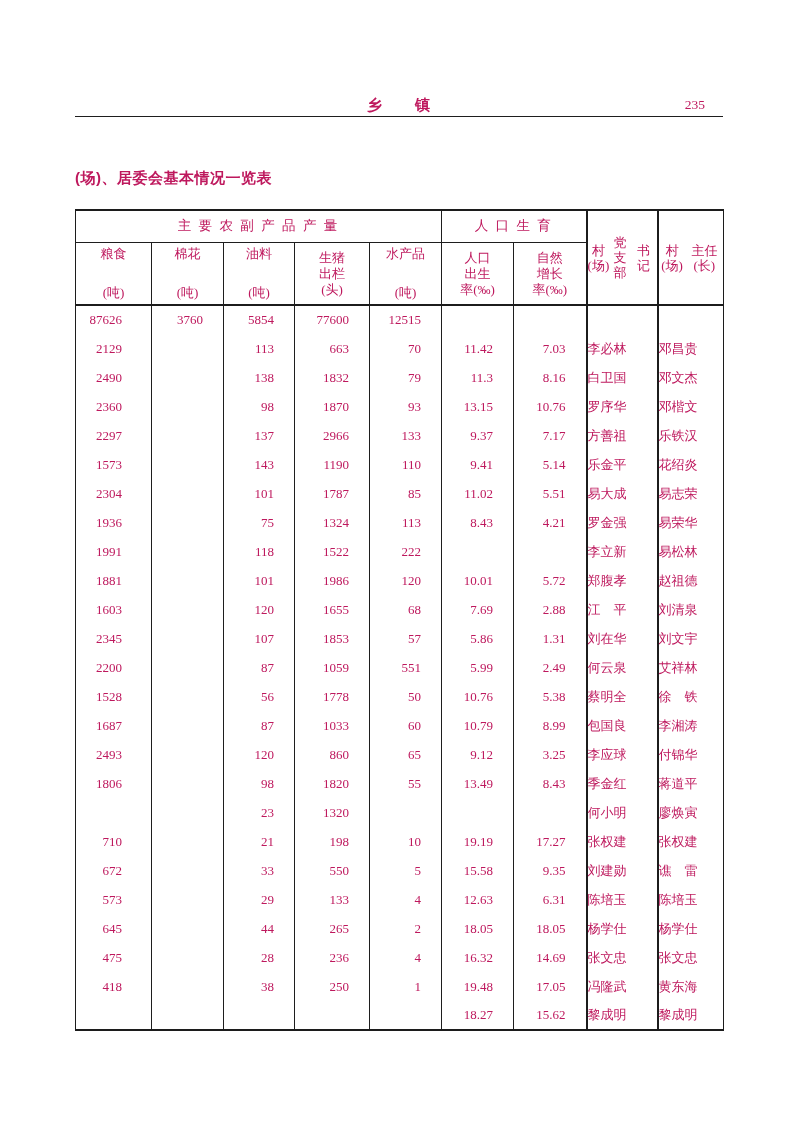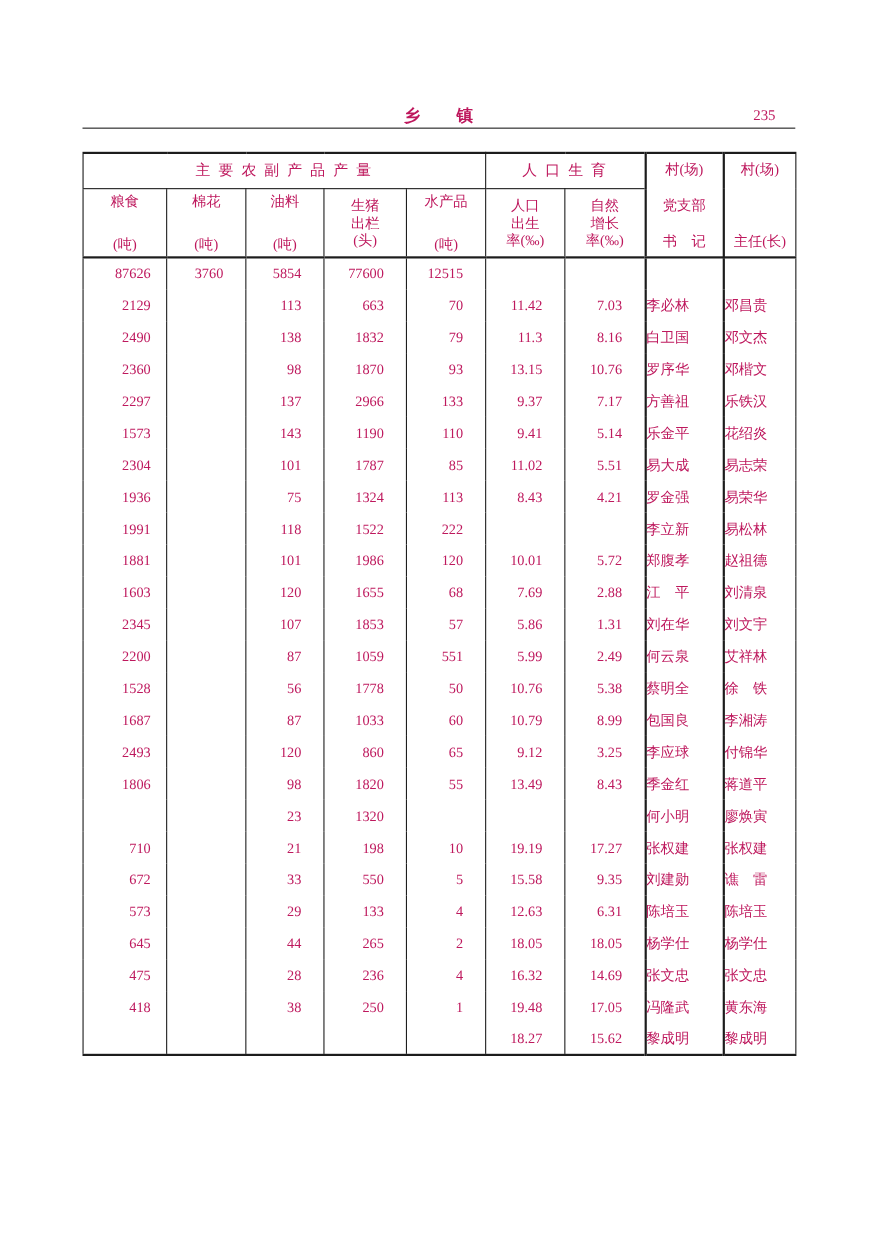--- a/index.html
+++ b/index.html
@@ -69,40 +69,41 @@
   .b-heavy  { border-right: 2.2px solid #1c1c1c; }
   .b-heavy2 { border-right: 2px solid #1c1c1c; }
   
   tr.group-row { height: 32px; }
   tr.group-row th.group { border-bottom: 1.5px solid #1e1e1e; text-align: center; vertical-align: middle; font-size: 13.5px; letter-spacing: 2px; }
   tr.sub-row { height: 63px; }
   thead th.colhead, thead th.spanhead { border-bottom: 2px solid #1c1c1c; vertical-align: middle; text-align: center; }
   .hlines { display: flex; flex-direction: column; align-items: center; justify-content: center; row-gap: 1px; }
   .hlines.wide { row-gap: 24px; }
   .hlines div { line-height: 15px; }
-  th.spanhead .vspread { display: flex; flex-direction: column; align-items: center; justify-content: space-between; height: 81px; padding: 0; }
+  th.spanhead .vspread { display: flex; flex-direction: row; align-items: center; justify-content: space-between; height: 81px; padding: 0; }
   th.spanhead .vspread div { line-height: 15px; }
   
   tbody tr { height: 29px; }
   tbody td { vertical-align: middle; white-space: nowrap; overflow: hidden; }
   td.num { text-align: right; padding-right: 20px; font-size: 13px; }
-  td.num.first { padding-right: 14px; }
+  td.num.first { padding-right: 29px; }
   td.name { text-align: left; font-size: 13px; }
 </style>
 </head>
 <body>
 
 <div class="page">
   <div class="content">
 
     <div class="running-head">
       <span class="head-title">乡　　镇</span>
       <span class="page-number">235</span>
     </div>
 
+    <div class="section-title">(场)、居委会基本情况一览表</div>
 
     <table class="main">
       <colgroup>
         <col style="width:76px">
           <col style="width:72px">
           <col style="width:71px">
         <col style="width:75px">
           <col style="width:72px">
           <col style="width:72px">
         <col style="width:73px">

